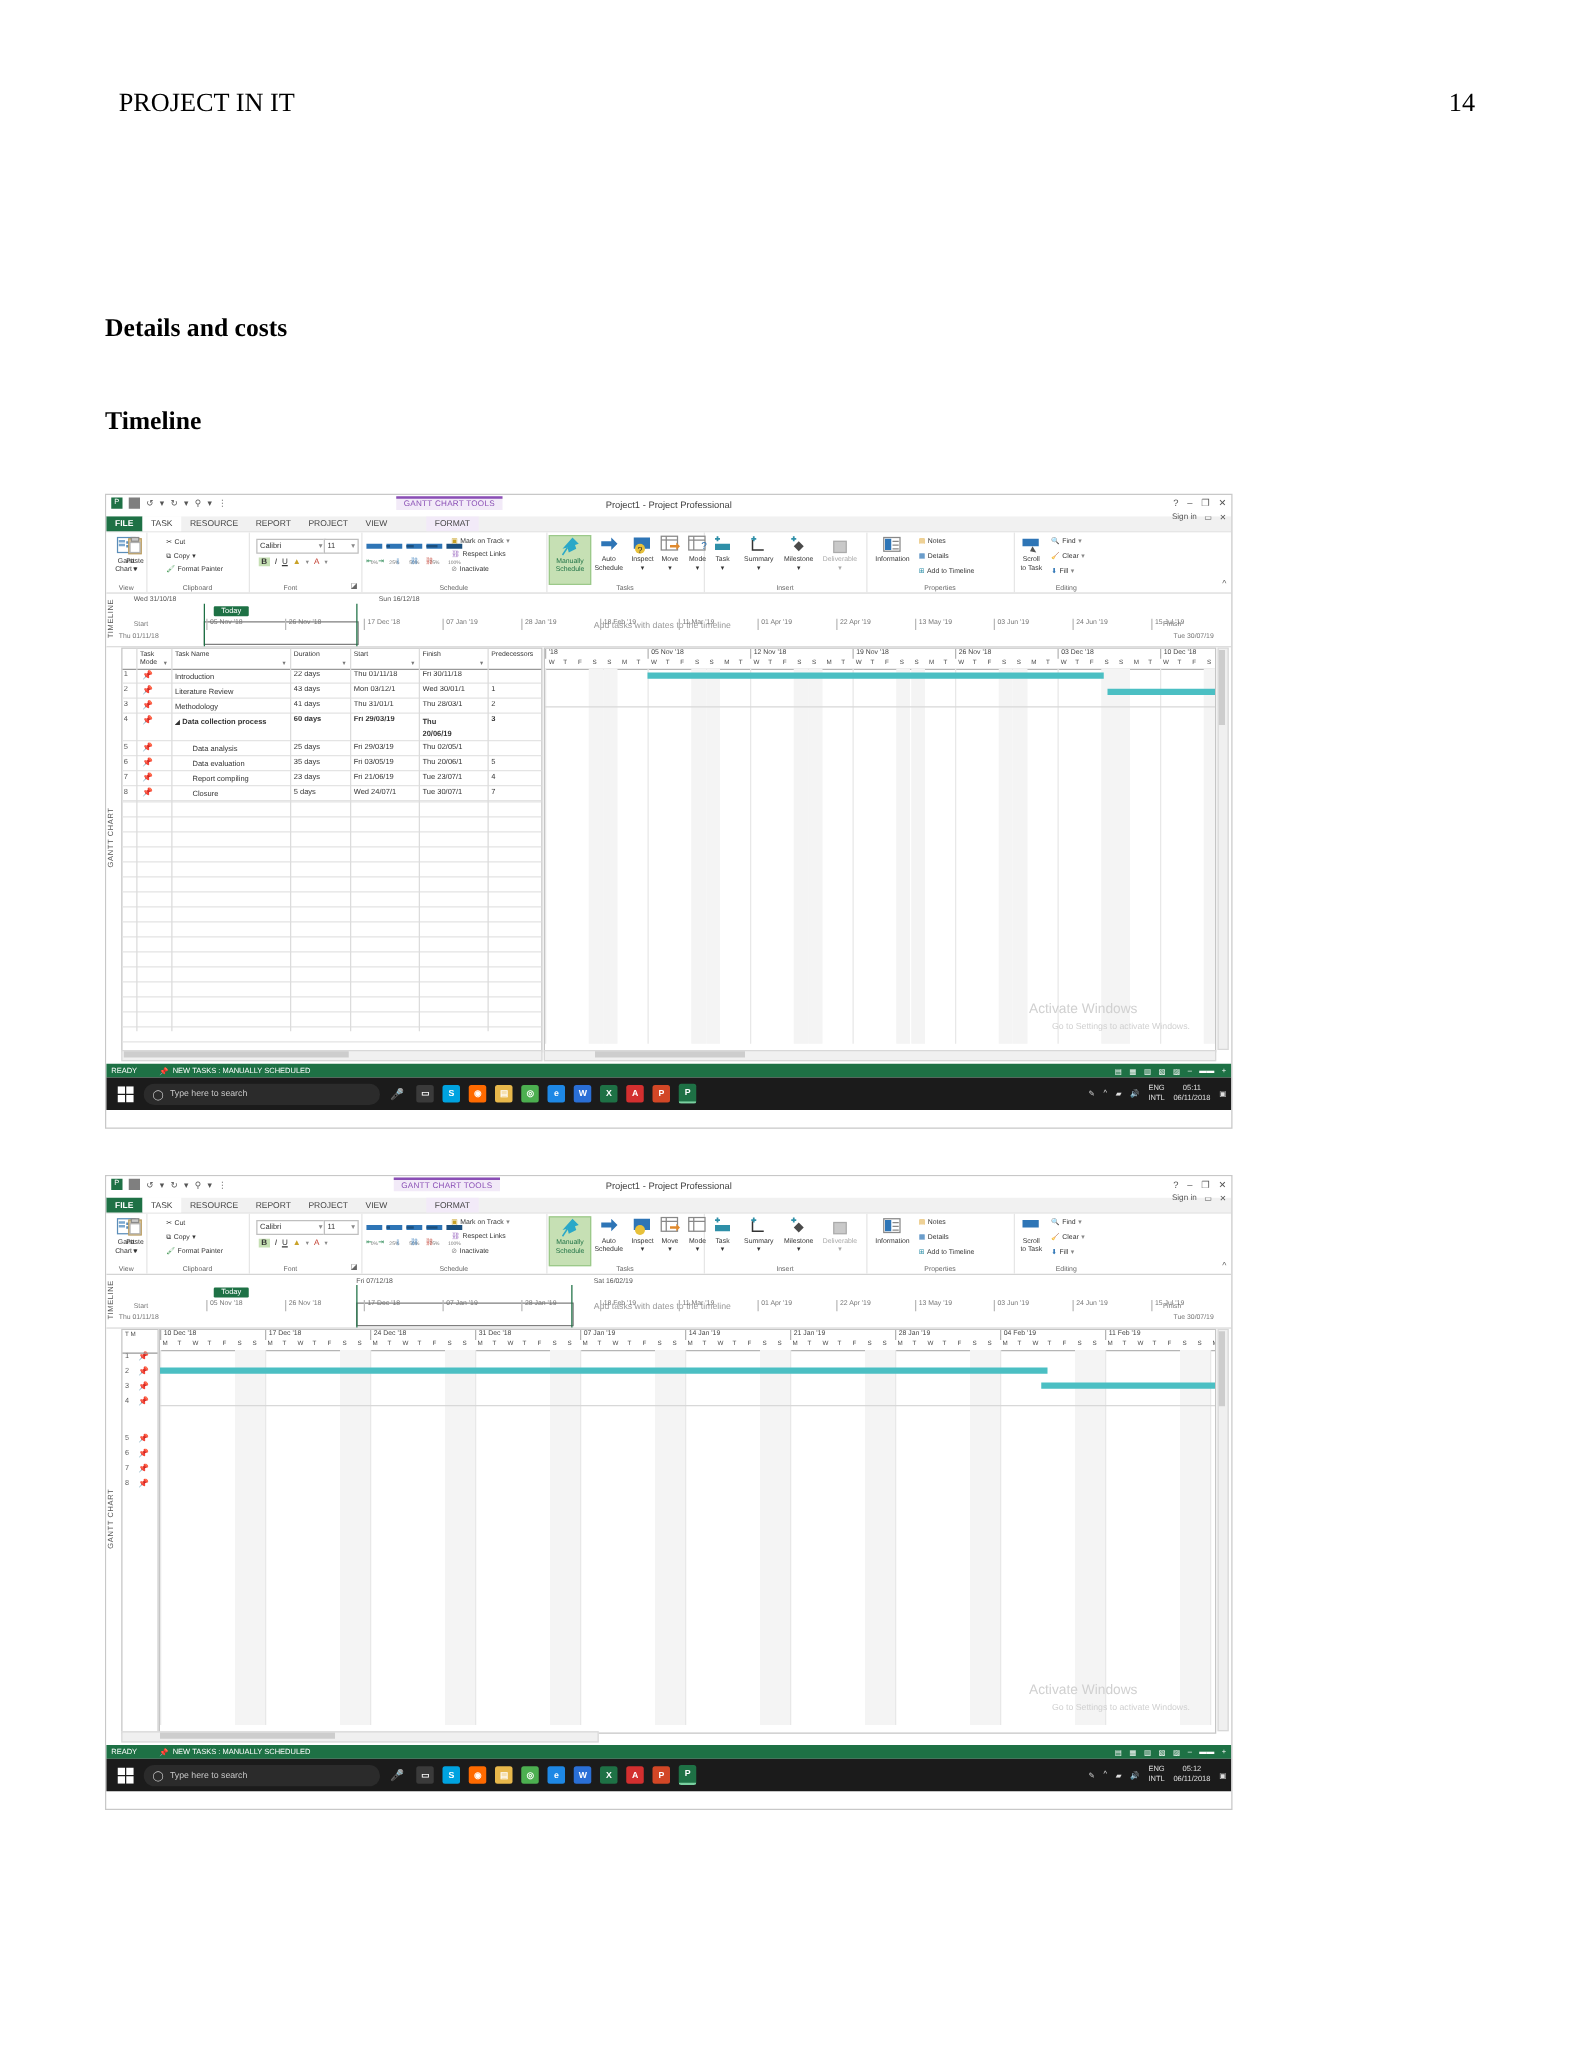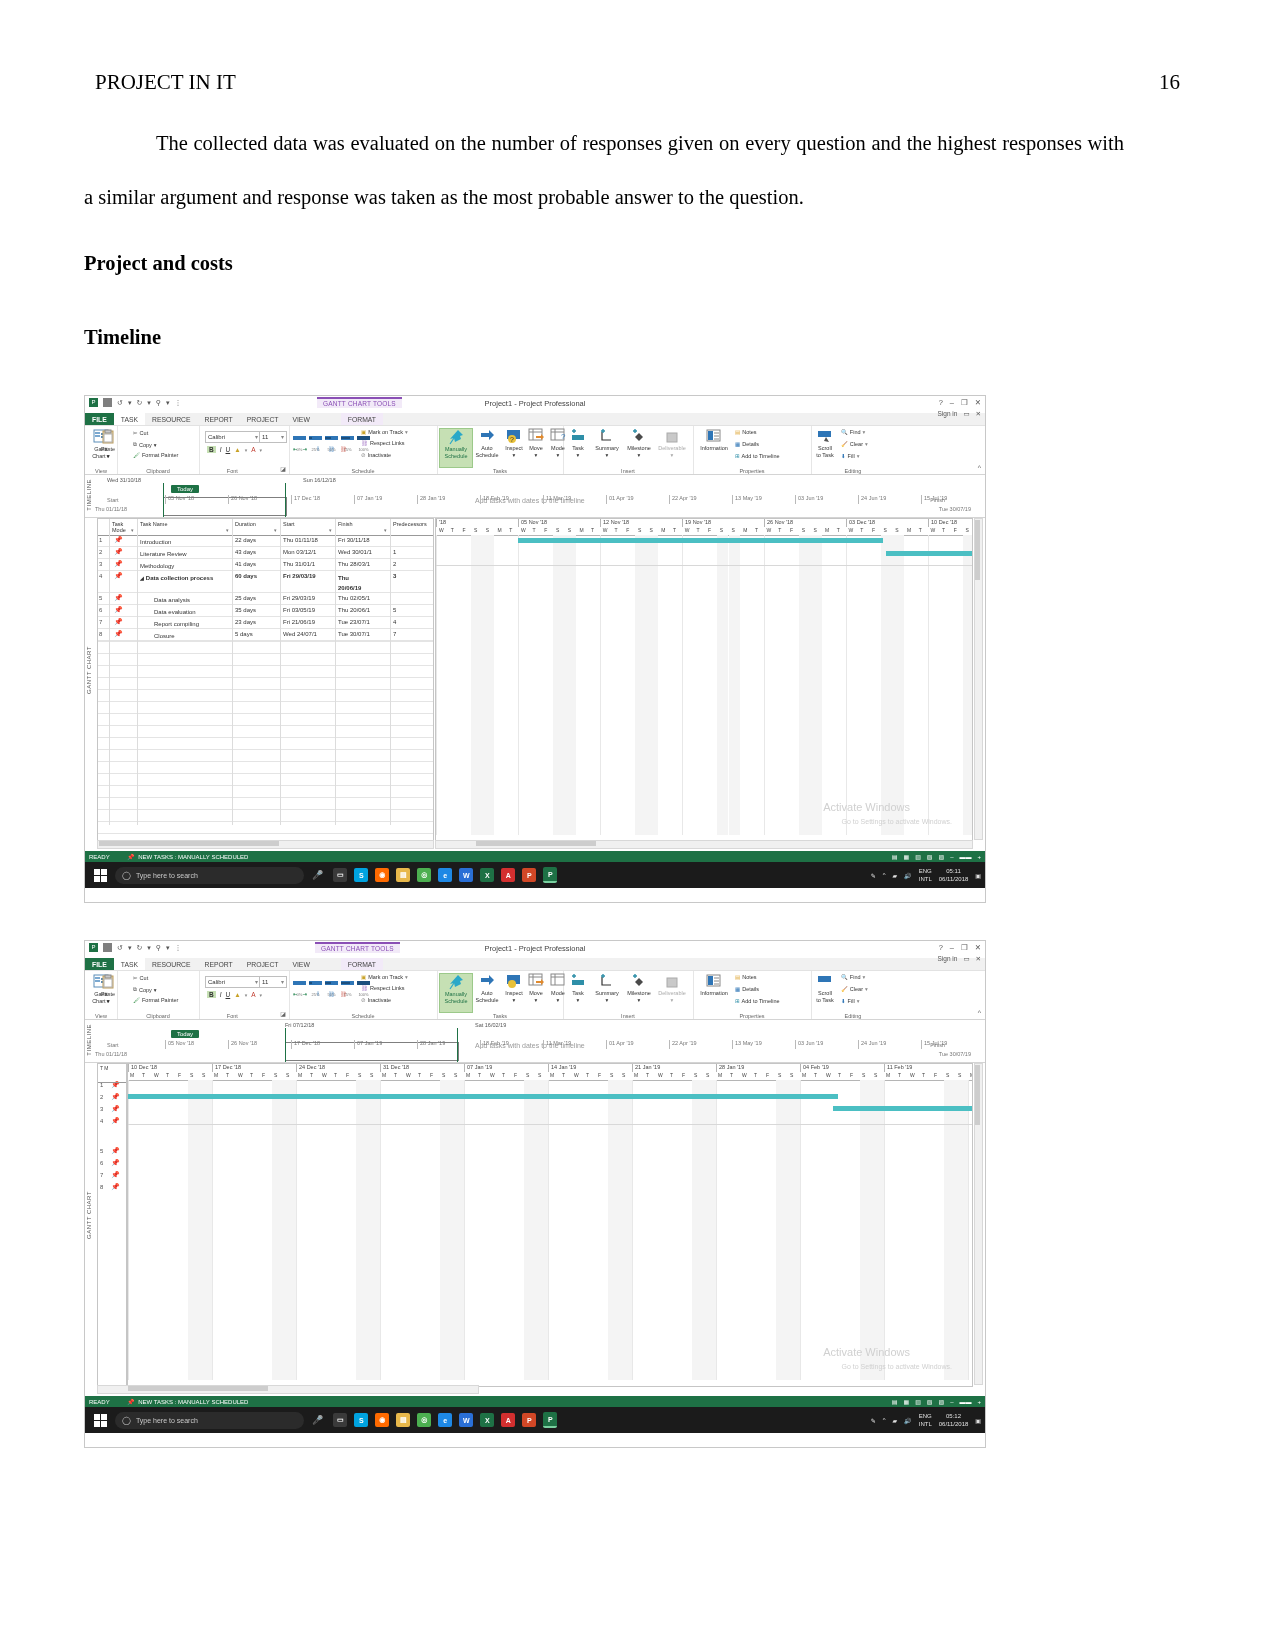--- a/index.html
+++ b/index.html
@@ -114,26 +114,25 @@
   .scrollthumb{position:absolute;background:#cdcdcd;height:5px;}
   .scrollv{position:absolute;background:#f0f0f0;border:1px solid #d8d8d8;width:7px;}
 </style>
 </head>
 <body>
 
 <div class="page">
 
   <div class="hdr">
     <span>PROJECT IN IT</span>
-    <span>16</span>
+    <span>14</span>
   </div>
 
-  <div class="para" style="top:116px;text-indent:72px;">The collected data was evaluated on the number of responses given on every question and the highest responses with a similar argument and response was taken as the most probable answer to the question.</div>
-
-  <div class="h-bold" style="top:252px;">Project and costs</div>
+
+  <div class="h-bold" style="top:252px;">Details and costs</div>
 
   <div class="h-bold" style="top:326px;">Timeline</div>
 
   <div class="mspw" id="shot1" style="left:84px;top:395px;width:900px;height:506px;">
 
     <div class="titlebar">
       <div class="qat">
         <span class="sq green">P</span>
         <span class="sq save"></span>
         <span class="qicon">↺</span>

